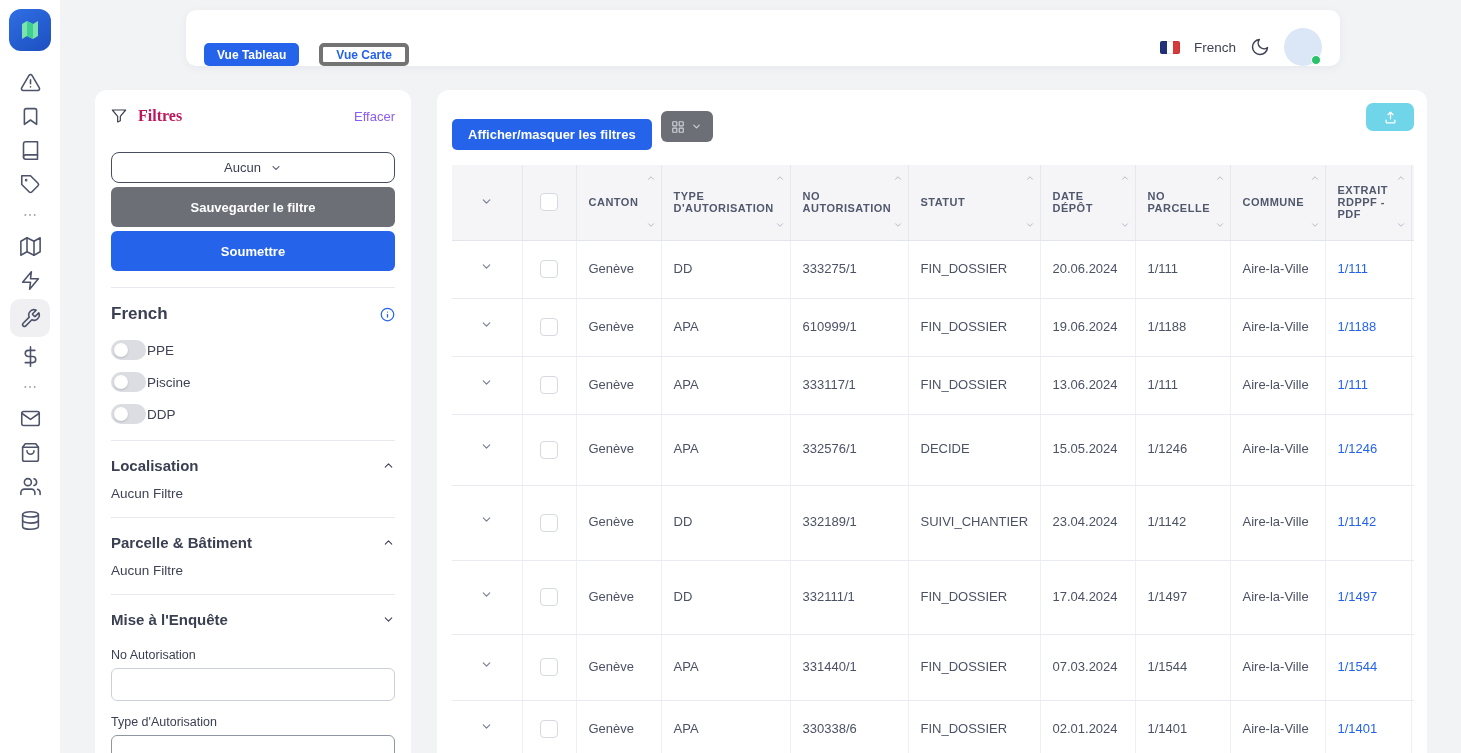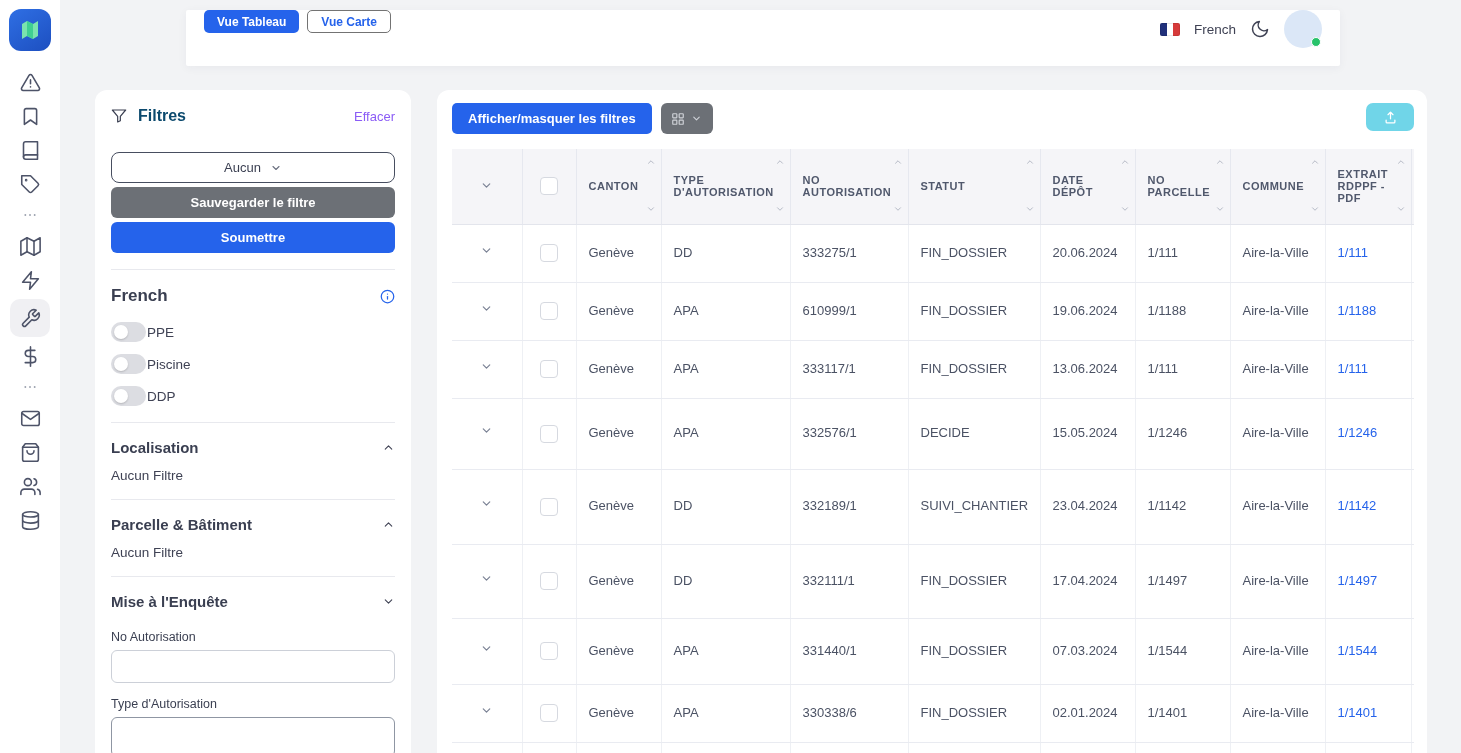--- a/index.html
+++ b/index.html
@@ -16,46 +16,46 @@
   .rail-items { margin-top:14px; display:flex; flex-direction:column; align-items:center; }
   .rail-item { width:40px; height:34px; display:flex; align-items:center; justify-content:center;
     color:#4d5368; cursor:pointer; }
   .rail-item svg { width:21px; height:21px; }
   .rail-item.active { background:#f0f0f3; border-radius:10px; height:38px; margin:2px 0; }
   .rail-item.dots { color:#9aa0ad; height:28px; }
   .rail-item.dots svg { width:16px; height:16px; }
 
   
   .topbar { position:absolute; left:186px; top:10px; width:1154px; height:56px; background:#fff;
-    border-radius:2px; box-shadow:0 2px 10px rgba(30,40,70,.05);
-    display:flex; align-items:flex-start; padding:0 18px; }
+    border-radius:10px; box-shadow:0 2px 10px rgba(30,40,70,.05);
+    display:flex; align-items:flex-end; padding:0 18px; }
   .btn { border:none; border-radius:5px; font-family:inherit; font-weight:700; cursor:pointer; }
   .btn-view { height:23px; padding:0 13px; font-size:12px; }
   .btn-view.solid { background:#2563eb; color:#fff; }
-  .btn-view.outline { background:#fff; color:#2563eb; border:1px solid #737373; margin-left:8px; }
+  .btn-view.outline { background:#fff; color:#2563eb; border:4px solid #737373; margin-left:20px; }
   .topbar-right { margin-left:auto; display:flex; align-items:center; gap:14px; }
   .flag { width:20px; height:13px; border-radius:2px;
     background:linear-gradient(90deg,#20307a 0 33%,#fff 33% 66%,#d63a3a 66% 100%);
     box-shadow:0 0 0 1px rgba(0,0,0,.08) inset; }
   .lang-label { font-size:13.5px; color:#3f4254; }
   .moon { color:#3f4254; display:flex; cursor:pointer; }
   .avatar { position:relative; width:38px; height:38px; border-radius:50%; background:#dbe7f7; cursor:pointer; }
   .avatar .dot { position:absolute; right:1px; bottom:1px; width:10px; height:10px;
     border-radius:50%; background:#27c26a; border:1.5px solid #fff; }
 
   
   .filters-card { position:absolute; left:95px; top:90px; width:316px; height:740px;
     background:#fff; border-radius:12px; padding:17px 16px; }
   .filters-head { display:flex; align-items:center; }
-  .filters-title { font-size:16px; font-weight:700; margin-left:11px; color:#0c4a6e; }
+  .filters-title { font-size:16px; font-weight:700; margin-left:11px; color:#be185d;font-family:Liberation Serif, serif; }
   .clear-link { margin-left:auto; font-size:13px; color:#8b5cf6; cursor:pointer; text-decoration:none; }
   .preset-select { margin-top:27px; height:31px; width:100%; border:1px solid #474e60; border-radius:8px;
     background:#fff; display:flex; align-items:center; justify-content:center; gap:9px;
     font-size:13px; color:#3a3f51; cursor:pointer; }
-  .btn-block { display:block; width:100%; height:31px; margin-top:4px; font-size:13px; border-radius:6px; }
+  .btn-block { display:block; width:100%; height:40px; margin-top:4px; font-size:13px; border-radius:6px; }
   .btn-save { background:#6c7076; color:#fff; }
   .btn-submit { background:#2563eb; color:#fff; }
   .hr { border:none; border-top:1px solid #e8e9ee; margin:16px 0; }
   .include-head { display:flex; align-items:center; }
   .include-title { font-size:17px; font-weight:700; color:#3a3f51; }
   .info-ic { margin-left:auto; color:#2563eb; display:flex; cursor:pointer; }
   .toggles { margin-top:16px; display:flex; flex-direction:column; gap:12px; }
   .toggle-row { display:flex; align-items:center; gap:1px; }
   .switch { width:35px; height:20px; border-radius:10px; background:#dcdde2; position:relative; cursor:pointer; flex:none; }
   .switch .knob { position:absolute; left:3px; top:3px; width:14px; height:14px; border-radius:50%;
@@ -68,21 +68,21 @@
   .field { margin-top:14px; }
   .field label { display:block; font-size:12.5px; color:#3a3f51; margin-bottom:6px; }
   .field input { width:100%; height:33px; border:1px solid #ccd0d8; border-radius:6px;
     font-family:inherit; font-size:13px; padding:0 10px; color:#3f4254; background:#fff; }
   .field input.strong { height:40px; border-color:#8f96a3; }
 
   
   .main-card { position:absolute; left:437px; top:90px; width:990px; height:740px;
     background:#fff; border-radius:12px; padding:13px 15px; }
   .main-actions { display:flex; align-items:center; position:relative; }
-  .btn-toggle-filters { background:#2563eb; color:#fff; height:31px; padding:0 16px; font-size:13px; }
+  .btn-toggle-filters { background:#2563eb; color:#fff; height:31px; padding:0 16px; font-size:13px;margin-top:16px; }
   .btn-split { margin-left:9px; width:52px; height:31px; border-radius:6px; background:#6c7076;
     border:none; display:flex; align-items:center; justify-content:center; gap:6px; color:#cfd2d8; cursor:pointer; }
   .btn-export { position:absolute; right:-2px; top:0; width:48px; height:28px; border:none;
     border-radius:7px; background:#70d5e8; color:#fff; display:flex; align-items:center; justify-content:center; cursor:pointer; }
 
   .table-wrap { margin-top:15px; overflow:hidden; width:962px; }
   table { border-collapse:collapse; table-layout:fixed; width:1019px; }
   thead th { background:#f5f5f8; color:#50586c; font-size:11px; font-weight:700; letter-spacing:.5px;
     text-align:left; padding:10px 14px 10px 12px; height:75px; position:relative;
     border-right:1px solid #e6e8ef; border-bottom:1px solid #e3e5ec; vertical-align:middle; }

